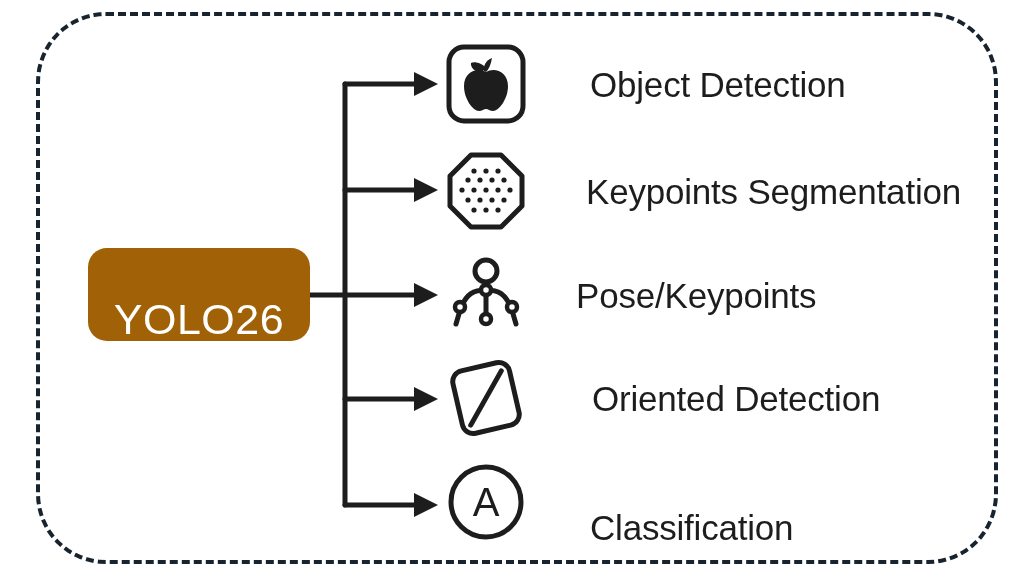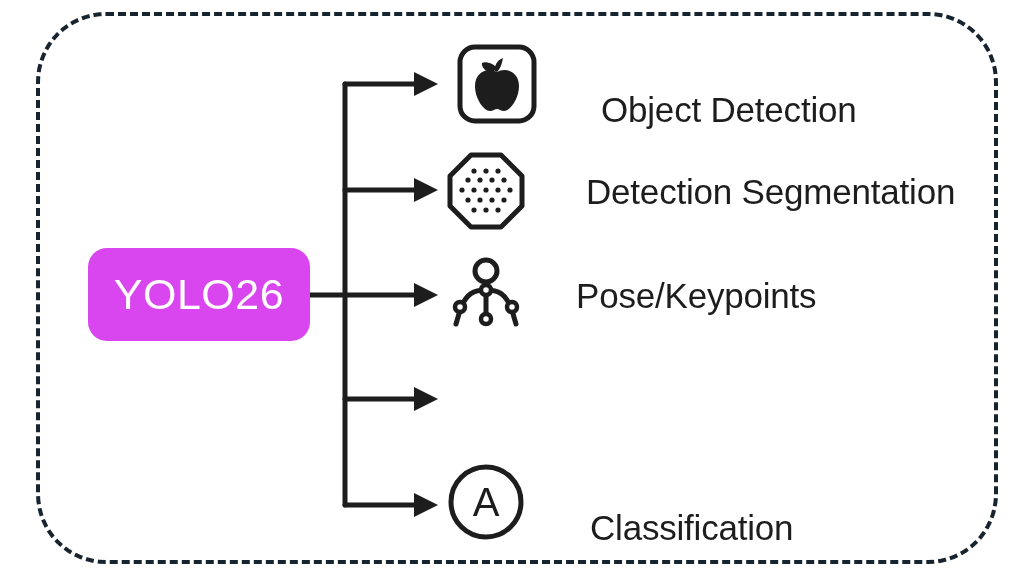--- a/index.html
+++ b/index.html
@@ -28,24 +28,24 @@
     border: 4px dashed #17242f;
     border-radius: 70px;
   }
   
   .node-box {
     position: absolute;
     left: 88px;
     top: 248px;
     width: 222px;
     height: 93px;
-    background: #d946ef;
+    background: #a16207;
     border-radius: 19px;
     display: flex;
-    align-items: center;
+    align-items: flex-end;
     justify-content: center;
   }
   .node-label {
     color: #ffffff;
     font-size: 43px;
     letter-spacing: 0.5px;
     font-weight: 400;
     line-height: 1;
     white-space: nowrap;
     font-family: "Liberation Sans", sans-serif;
@@ -74,21 +74,21 @@
   }
   .icon-slot svg { display: block; }
   .branch-label {
     font-size: 35px;
     color: #1d1d1d;
     white-space: nowrap;
     font-family: "Liberation Sans", sans-serif;
     line-height: 1;
     letter-spacing: -0.2px;
   }
-  .row-1 { left: 454px; top: 41px; align-items: flex-end; }
+  .row-1 { left: 443px; top: 41px; }
   .row-2 { left: 443px; top: 148px; }
   .row-3 { left: 443px; top: 252px; }
   .row-4 { left: 443px; top: 355px; }
   .row-5 { left: 443px; top: 461px; }
   .row-1 .branch-label { margin-left: 61px; }
   .row-2 .branch-label { margin-left: 57px; }
   .row-3 .branch-label { margin-left: 47px; }
   .row-4 .branch-label { margin-left: 63px; }
   .row-5 .branch-label { margin-left: 61px; margin-top: 47px; }
 </style>
@@ -158,21 +158,21 @@
           <circle cx="25" cy="52" r="2.6"></circle>
             <circle cx="37" cy="52" r="2.6"></circle>
             <circle cx="49" cy="52" r="2.6"></circle>
             <circle cx="61" cy="52" r="2.6"></circle>
           <circle cx="31" cy="62" r="2.6"></circle>
             <circle cx="43" cy="62" r="2.6"></circle>
             <circle cx="55" cy="62" r="2.6"></circle>
         </g>
       </svg>
     </div>
-    <span class="branch-label">Detection Segmentation</span>
+    <span class="branch-label">Keypoints Segmentation</span>
   </div>
 
   <div class="branch-row row-3">
     <div class="icon-slot">
       <svg viewBox="0 0 86 86" width="86" height="86">
         <g fill="none" stroke="#1d1d1d" stroke-width="5" stroke-linecap="round" stroke-linejoin="round">
           <circle cx="43" cy="19" r="11"></circle>
           <path d="M43 38 L43 66"></path>
           <path d="M43 38 C30 38 24 42 18 55"></path>
           <path d="M43 38 C56 38 62 42 68 55"></path>
@@ -183,20 +183,31 @@
           <circle cx="43" cy="38" r="5"></circle>
           <circle cx="43" cy="67" r="5"></circle>
           <circle cx="17" cy="55" r="5"></circle>
           <circle cx="69" cy="55" r="5"></circle>
         </g>
       </svg>
     </div>
     <span class="branch-label">Pose/Keypoints</span>
   </div>
 
+  <div class="branch-row row-4">
+    <div class="icon-slot">
+      <svg viewBox="0 0 86 86" width="86" height="86">
+        <g transform="rotate(-13 43 43)">
+          <rect x="14" y="11" width="58" height="64" rx="11" ry="11" fill="none" stroke="#1d1d1d" stroke-width="5"></rect>
+          <path d="M22 66 L64 20" fill="none" stroke="#1d1d1d" stroke-width="5" stroke-linecap="round"></path>
+        </g>
+      </svg>
+    </div>
+    <span class="branch-label">Oriented Detection</span>
+  </div>
 
   <div class="branch-row row-5">
     <div class="icon-slot">
       <svg viewBox="0 0 86 86" width="86" height="86">
         <circle cx="43" cy="41" r="35" fill="none" stroke="#1d1d1d" stroke-width="5"></circle>
         <text x="43" y="41" text-anchor="middle" dominant-baseline="central" font-family="Liberation Sans, sans-serif" font-size="40" fill="#1d1d1d">A</text>
       </svg>
     </div>
     <span class="branch-label">Classification</span>
   </div>

